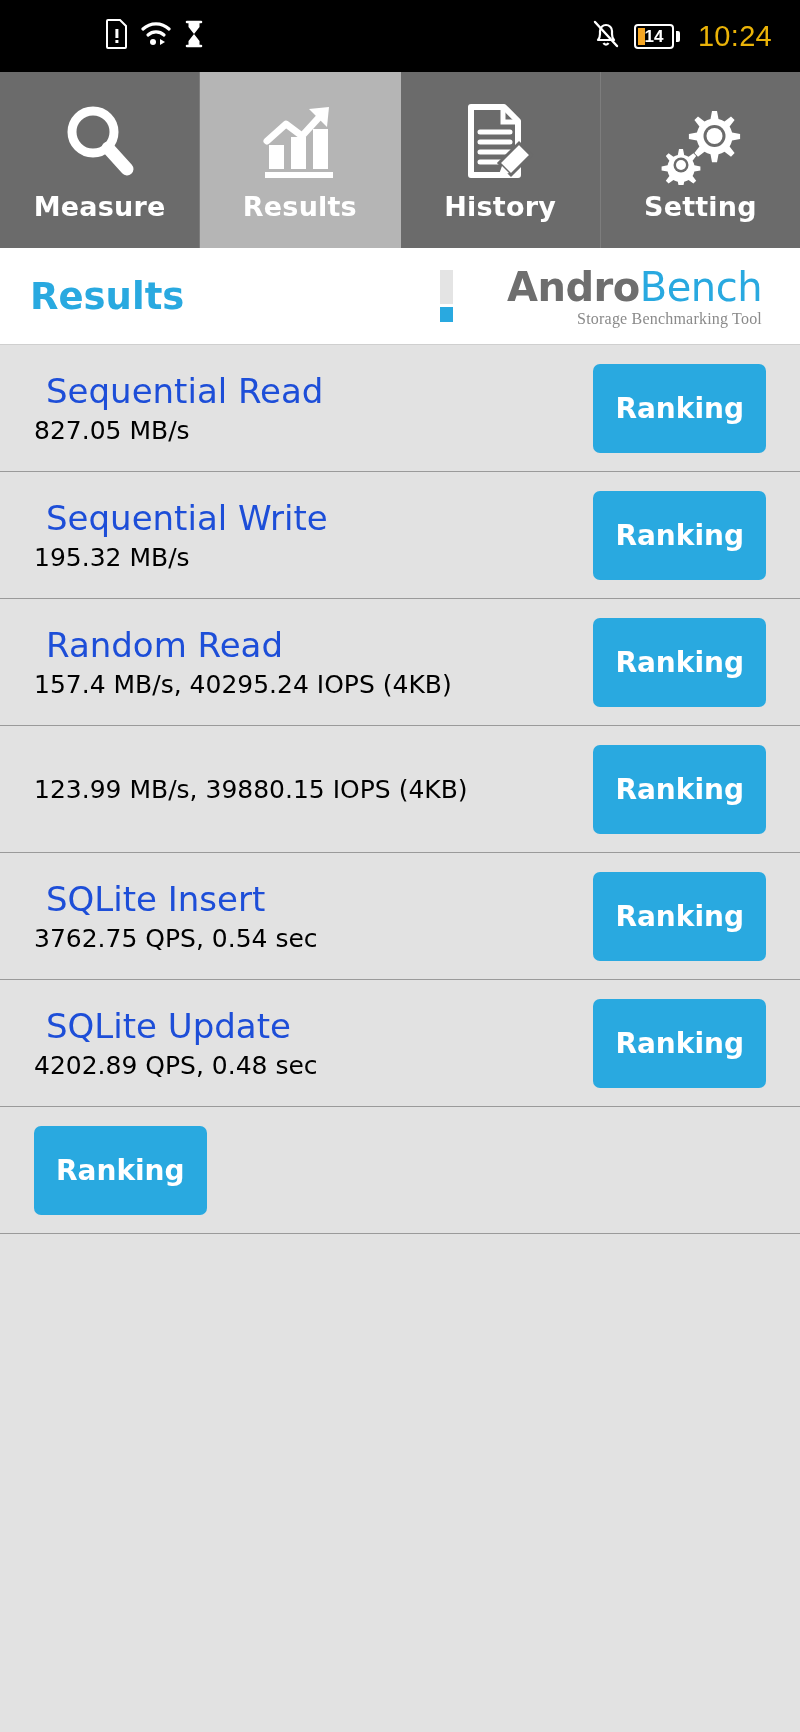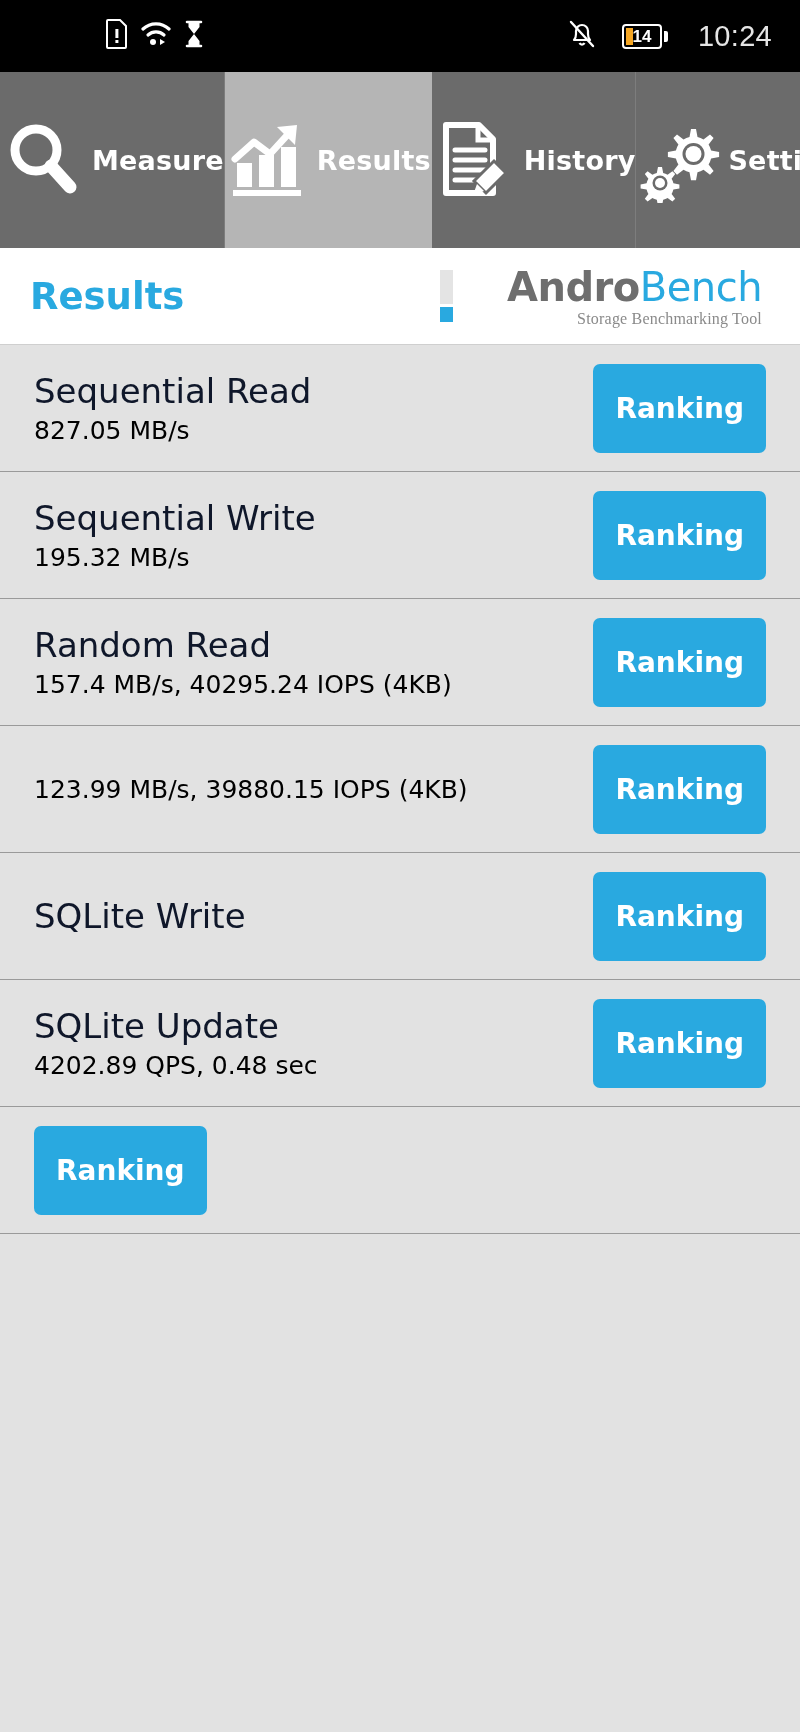--- a/index.html
+++ b/index.html
@@ -11,43 +11,43 @@
   }
   .phone { position:relative; width:800px; height:1732px; }
 
   
   .statusbar {
     height:72px; background:#000; display:flex; align-items:center;
     justify-content:space-between; padding:0 28px; color:#fff;
   }
   .sb-left, .sb-right { display:flex; align-items:center; }
   .sb-left { gap:13px; margin-left:78px; }
-  .sb-right { gap:26px; }
+  .sb-right { gap:14px; }
   .sb-icon { display:block; }
   .sb-time {
     font-size:29px; font-family:"Liberation Sans", sans-serif;
-    letter-spacing:0.3px; color:#e5e5e5; margin-left:4px;
+    letter-spacing:0.3px; color:#eab308; margin-left:4px;
   }
   .batt { position:relative; width:46px; height:26px; display:flex; align-items:center; }
   .batt-body {
     position:relative; width:41px; height:25px;
     border:2px solid #fff; border-radius:4px; display:flex; align-items:center;
   }
   .batt-fill { position:absolute; left:2px; top:2px; bottom:2px; width:7px; background:#f5a623; }
   .batt-num {
     position:absolute; left:0; right:0; text-align:center;
     font-size:17px; font-weight:bold; color:#fff;
     font-family:"Liberation Sans", sans-serif; line-height:21px;
   }
   .batt-cap { width:4px; height:11px; background:#fff; margin-left:2px; border-radius:0 2px 2px 0; }
 
   
   .tabbar { display:flex; height:176px; background:#6b6b6b; }
   .tab {
-    flex:1; display:flex; align-items:center;
+    flex:1; display:flex; flex-direction:column; align-items:center;
     justify-content:center; gap:6px; position:relative;
     border-right:1px solid #7d7d7d;
   }
   .tab:last-child { border-right:none; }
   .tab.active { background:#b5b5b5; border-right-color:#b5b5b5; }
   .tab-icon { height:86px; display:flex; align-items:center; justify-content:center; }
   .tab-label {
     color:#fff; font-size:27px; font-weight:bold;
     font-family:"DejaVu Sans", sans-serif; letter-spacing:0.2px;
   }
@@ -80,22 +80,22 @@
 
   
   .list { background:#e2e2e2; }
   .row {
     position:relative; height:127px; display:flex; align-items:center;
     justify-content:space-between; padding:0 34px;
     border-bottom:1px solid #9a9a9a;
   }
   .row-texts { display:flex; flex-direction:column; gap:7px; }
   .row-title {
-    font-size:34px; color:#0f172a; line-height:38px;
-    font-family:"DejaVu Sans", sans-serif; font-weight:400;
+    font-size:34px; color:#1d4ed8; line-height:38px;
+    font-family:"DejaVu Sans", sans-serif; font-weight:400;margin-left:12px;
   }
   .row-value {
     font-size:25px; color:#000000; line-height:27px;
     font-family:"DejaVu Sans", sans-serif;
   }
   .ranking-btn {
     background:#29a9e0; color:#fff; border:none; border-radius:7px;
     font-size:28px; font-weight:bold; padding:28px 22px;
     font-family:"DejaVu Sans", sans-serif; cursor:pointer;
     min-width:140px; text-align:center;
@@ -250,21 +250,22 @@
 
     <div class="row">
       <span class="row-texts">
         <span class="row-value">123.99 MB/s, 39880.15 IOPS (4KB)</span>
       </span>
       <button class="ranking-btn">Ranking</button>
     </div>
 
     <div class="row">
       <span class="row-texts">
-        <span class="row-title">SQLite Write</span>
+        <span class="row-title">SQLite Insert</span>
+        <span class="row-value">3762.75 QPS, 0.54 sec</span>
       </span>
       <button class="ranking-btn">Ranking</button>
     </div>
 
     <div class="row">
       <span class="row-texts">
         <span class="row-title">SQLite Update</span>
         <span class="row-value">4202.89 QPS, 0.48 sec</span>
       </span>
       <button class="ranking-btn">Ranking</button>

